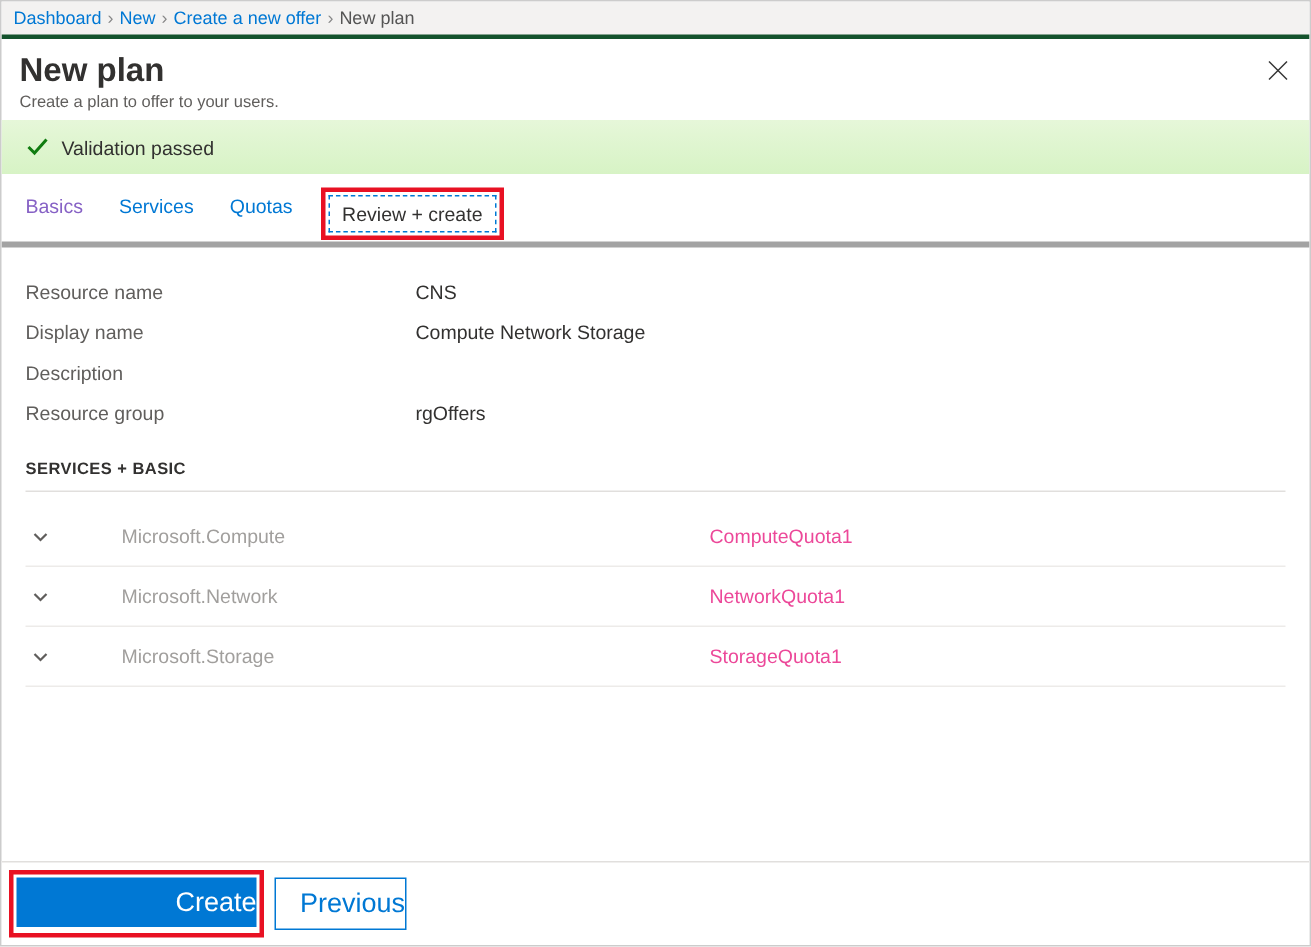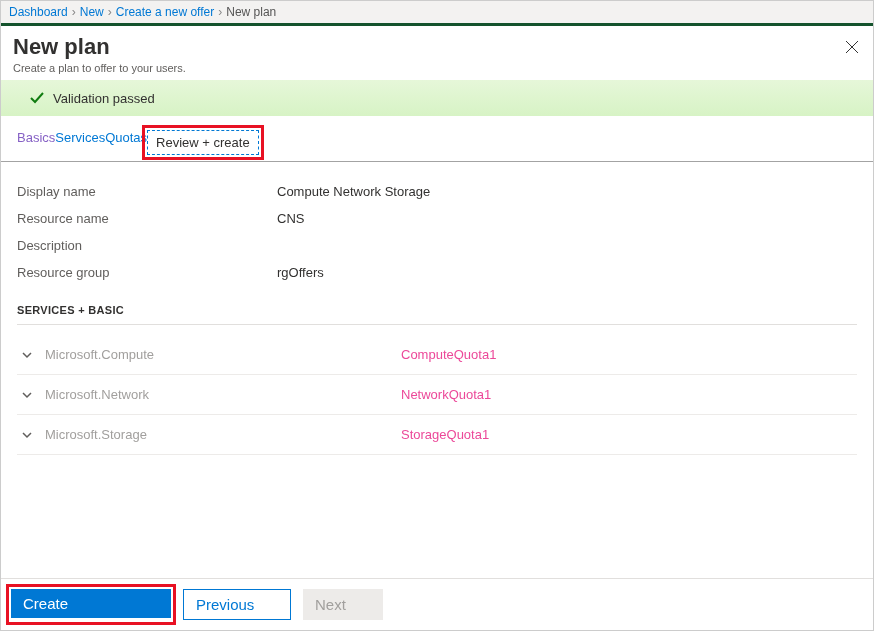--- a/index.html
+++ b/index.html
@@ -37,32 +37,33 @@
       right: 14px;
       top: 14px;
       width: 14px;
       height: 14px;
       cursor: pointer;
       color: #333;
     }
     .validation-bar {
       background: #dff6dd;
       background: linear-gradient(#e6f7d9, #d7f3c5);
-      padding: 10px 28px;
+      padding: 10px 16px;
       display: flex;
       align-items: center;
       gap: 8px;
       color: #323130;
       font-size: 13px;
     }
     .validation-bar .check { color: #107c10; }
     .tabs {
       display: flex;
+      gap: 24px;
       padding: 14px 16px 0 16px;
-      border-bottom: 1px solid #a3a3a3;
+      border-bottom: 4px solid #a3a3a3;
     }
     .tab {
       padding-bottom: 10px;
       cursor: pointer;
       font-size: 13px;
       color: #0078d4;
     }
     .tab.basics { color: #8661c5; }
     .tab.active {
       color: #323130;
@@ -93,46 +94,47 @@
     }
     .kv-row .k { width: 260px; }
     .kv-row .v { color: #323130; }
     .section-label.second { margin-top: 18px; padding-bottom: 8px; border-bottom: 1px solid #e1dfdd; }
     .svc-row {
       display: flex;
       align-items: center;
       padding: 12px 4px;
       border-bottom: 1px solid #edebe9;
       font-size: 13px;
+      gap: 36px;
     }
     .svc-row .chev { width: 24px; color: #605e5c; }
     .svc-row .svc-name { width: 356px; color: #a19f9d; }
     .svc-row .svc-quota { color: #ec4899; }
     .footer {
       position: absolute;
       bottom: 0;
       left: 0;
       right: 0;
       padding: 10px 10px;
       display: flex;
       gap: 12px;
       border-top: 1px solid #e1dfdd;
       background: #fff;
     }
     .btn {
-      padding: 6px 12px;
+      padding: 6px 0;
       width: 160px;
-      text-align: left;
-      font-size: 15px;
+      text-align: right;
+      font-size: 18px;
       cursor: pointer;
       border: none;
       font-family: inherit;
     }
     .btn.primary { background: #0078d4; color: #fff; }
-    .btn.secondary { background: #fff; border: 1px solid #0078d4; color: #0078d4; width: 108px; }
+    .btn.secondary { background: #fff; border: 1px solid #0078d4; color: #0078d4; width: 88px; }
     .btn.disabled { background: #edebe9; color: #a19f9d; width: 80px; cursor: default; }
     .primary-wrap.highlight-red { display: inline-block; }
     svg { display: block; }
   </style>
 </head>
 <body>
 
 <div class="breadcrumb">
   <a>Dashboard</a>
   <span class="sep">›</span>
@@ -166,26 +168,26 @@
 <div class="tabs">
   <div class="tab basics">Basics</div>
   <div class="tab">Services</div>
   <div class="tab">Quotas</div>
   <div class="tab active highlight-red">Review + create</div>
 </div>
 
 <div class="content">
 
   <div class="kv-row">
+    <div class="k">Resource name</div>
+    <div class="v">CNS</div>
+  </div>
+  <div class="kv-row">
     <div class="k">Display name</div>
     <div class="v">Compute Network Storage</div>
-  </div>
-  <div class="kv-row">
-    <div class="k">Resource name</div>
-    <div class="v">CNS</div>
   </div>
   <div class="kv-row">
     <div class="k">Description</div>
     <div class="v"></div>
   </div>
   <div class="kv-row">
     <div class="k">Resource group</div>
     <div class="v">rgOffers</div>
   </div>
 
@@ -218,14 +220,13 @@
     <div class="svc-name">Microsoft.Storage</div>
     <div class="svc-quota">StorageQuota1</div>
   </div>
 </div>
 
 <div class="footer">
   <span class="primary-wrap highlight-red">
     <button class="btn primary">Create</button>
   </span>
   <button class="btn secondary">Previous</button>
-  <button class="btn disabled">Next</button>
 </div>
 
 </body></html>

